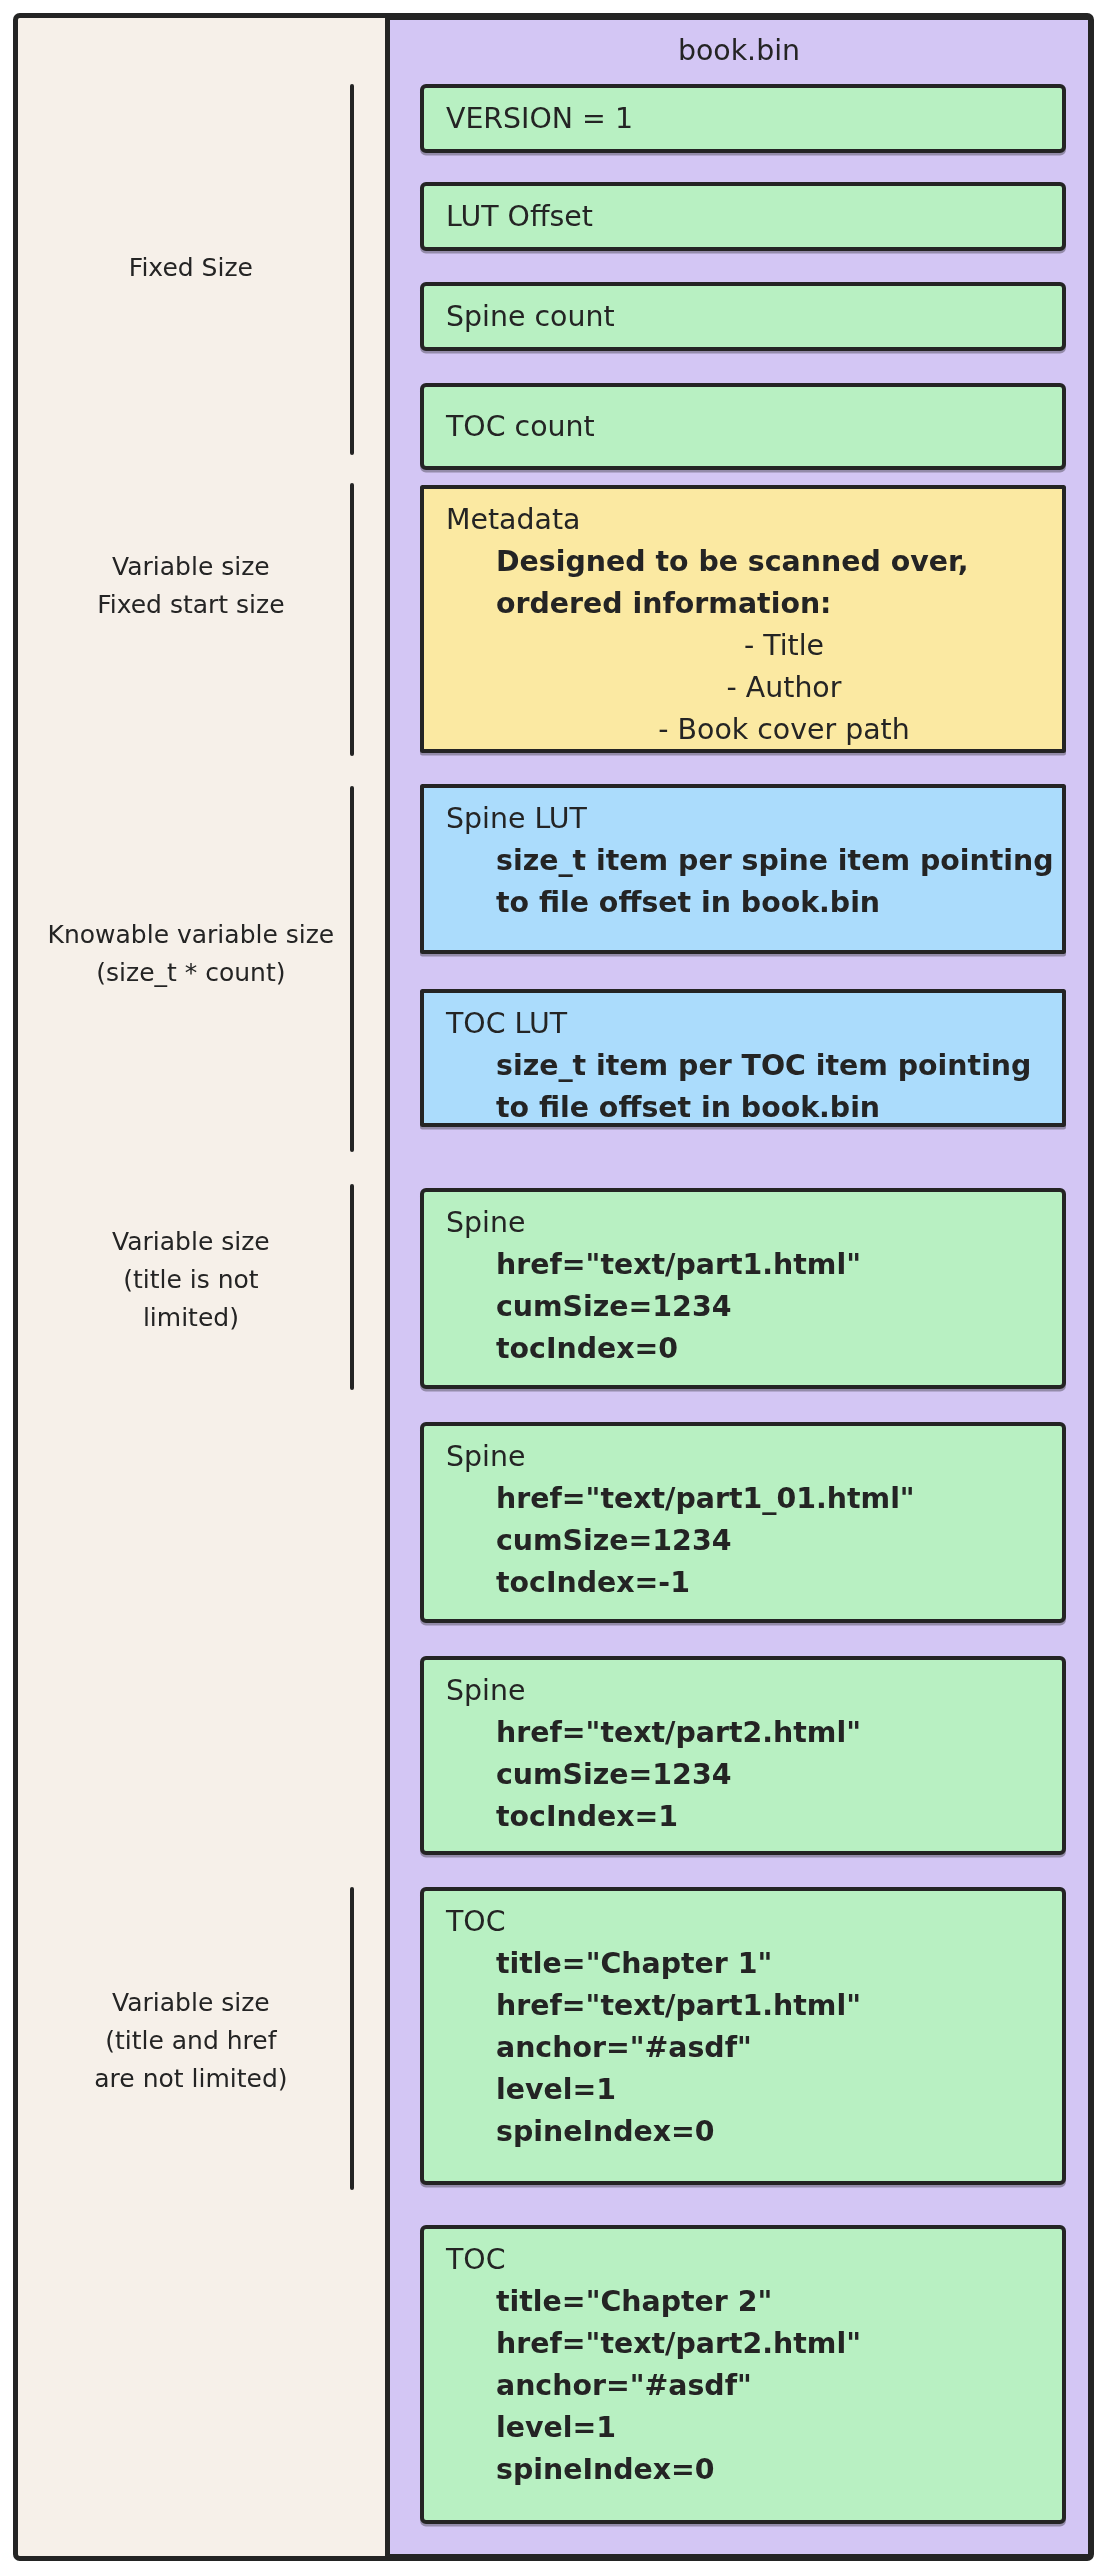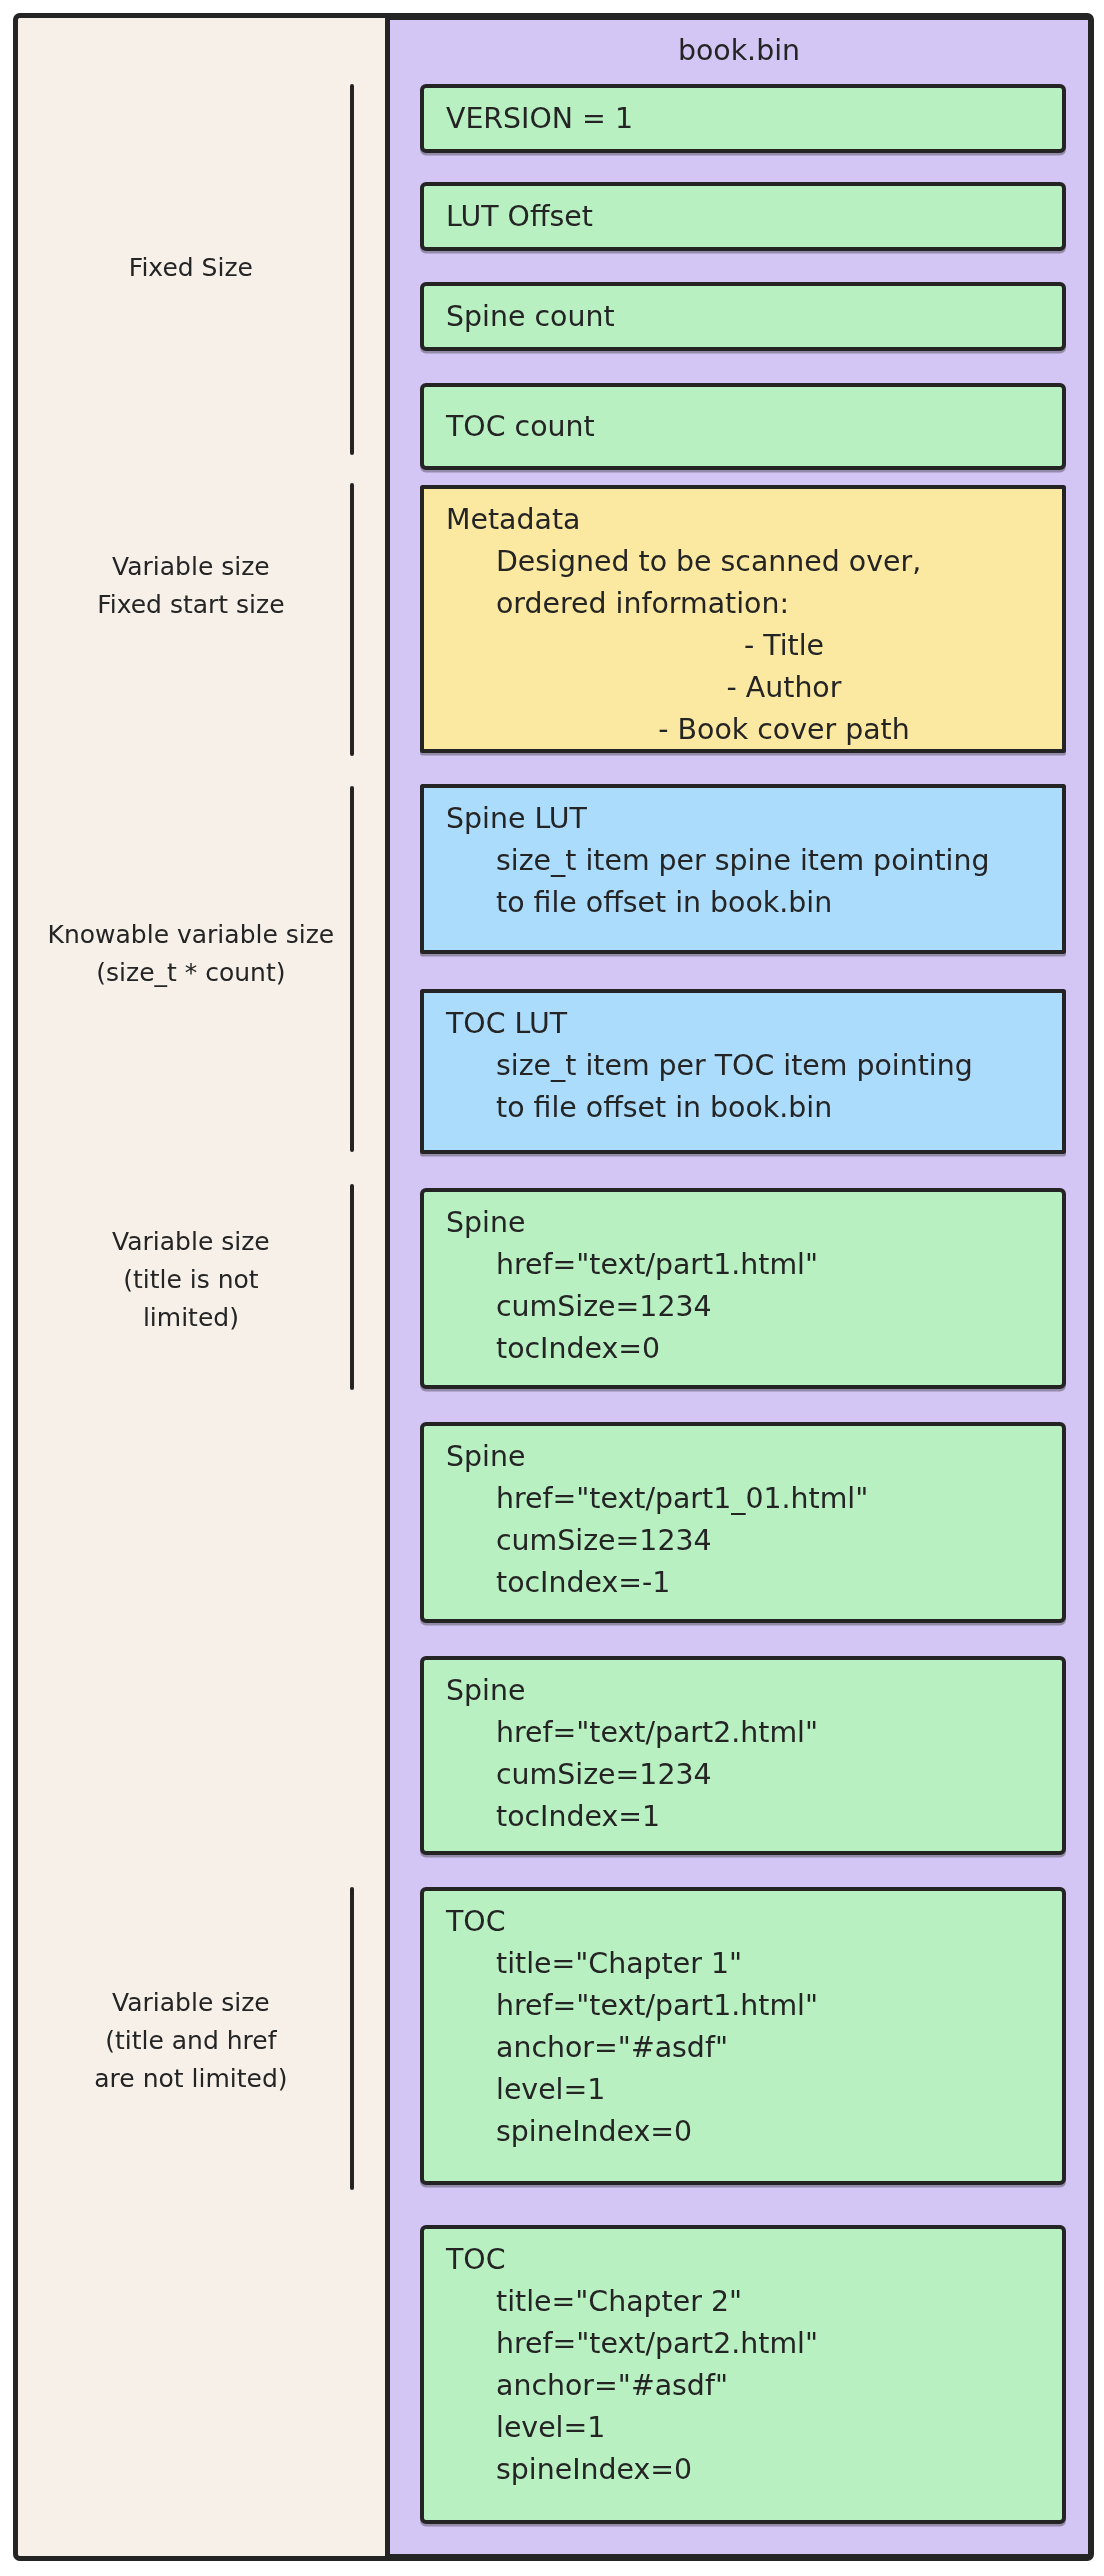--- a/index.html
+++ b/index.html
@@ -29,21 +29,21 @@
     position:absolute; left:30px; width:646px;
     box-sizing:border-box; border:4.2px solid var(--stroke,#242424);
     border-radius:2.5px; padding:10px 22px;
     box-shadow:0 2.5px 0 rgba(30,30,30,0.35);
   }
   .box.single { display:flex; align-items:center; padding-top:0; padding-bottom:0; }
   .green  { background:var(--green,#b8f0c2);border-radius:6px; }
   .blue   { background:var(--blue,#abdcfc); }
   .yellow { background:var(--yellow,#fbe9a2); }
   .bline { font-size:28.4px; line-height:42px; white-space:pre; }
-  .ind1 { padding-left:50px; }
+  .ind1 { padding-left:50px;font-weight:bold; }
   .ind2 { padding-left:82px;text-align:center; }
   
   .side-label {
     position:absolute; left:23.4px; width:335px;
     display:flex; flex-direction:column; justify-content:center; align-items:center;
     text-align:center; font-size:25px; line-height:38px;
   }
   
   .bracket {
     position:absolute; left:350px; width:4.2px;
@@ -112,21 +112,21 @@
       <div class="bline ind2">- Author</div>
       <div class="bline ind2">- Book cover path</div>
     </div>
 
     <div class="box blue" style="top:764px;height:170px">
       <div class="bline">Spine LUT</div>
       <div class="bline ind1">size_t item per spine item pointing</div>
       <div class="bline ind1">to file offset in book.bin</div>
     </div>
 
-    <div class="box blue" style="top:969px;height:165px">
+    <div class="box blue" style="top:969px;height:138px">
       <div class="bline">TOC LUT</div>
       <div class="bline ind1">size_t item per TOC item pointing</div>
       <div class="bline ind1">to file offset in book.bin</div>
     </div>
 
     <div class="box green" style="top:1168px;height:201px">
       <div class="bline">Spine</div>
       <div class="bline ind1">href="text/part1.html"</div>
       <div class="bline ind1">cumSize=1234</div>
       <div class="bline ind1">tocIndex=0</div>

